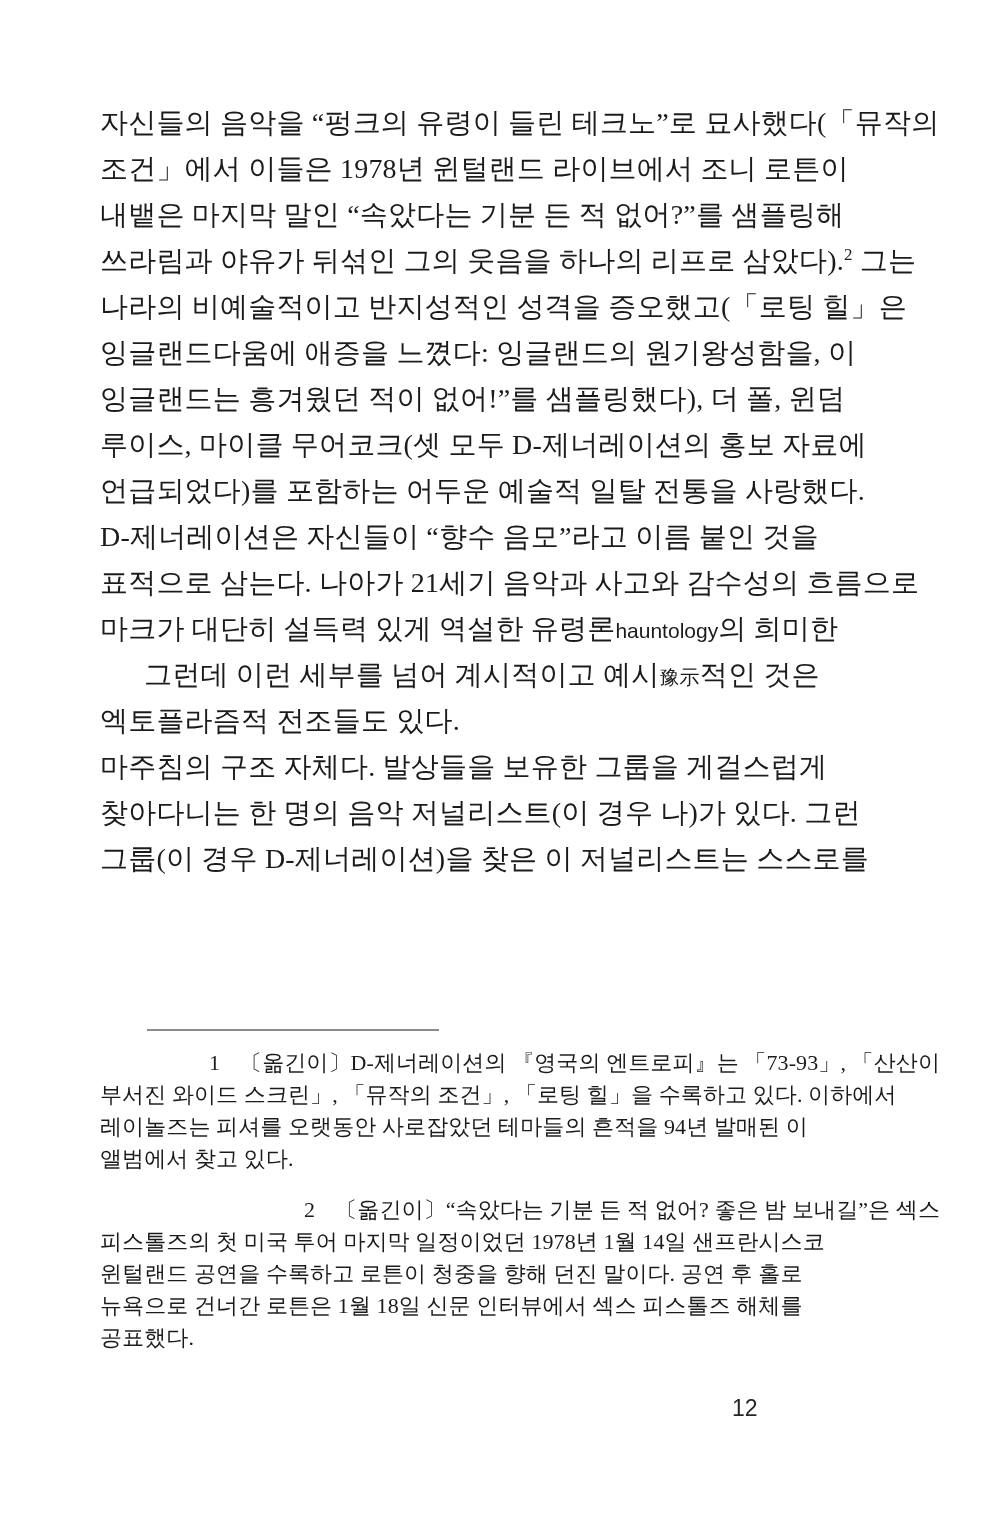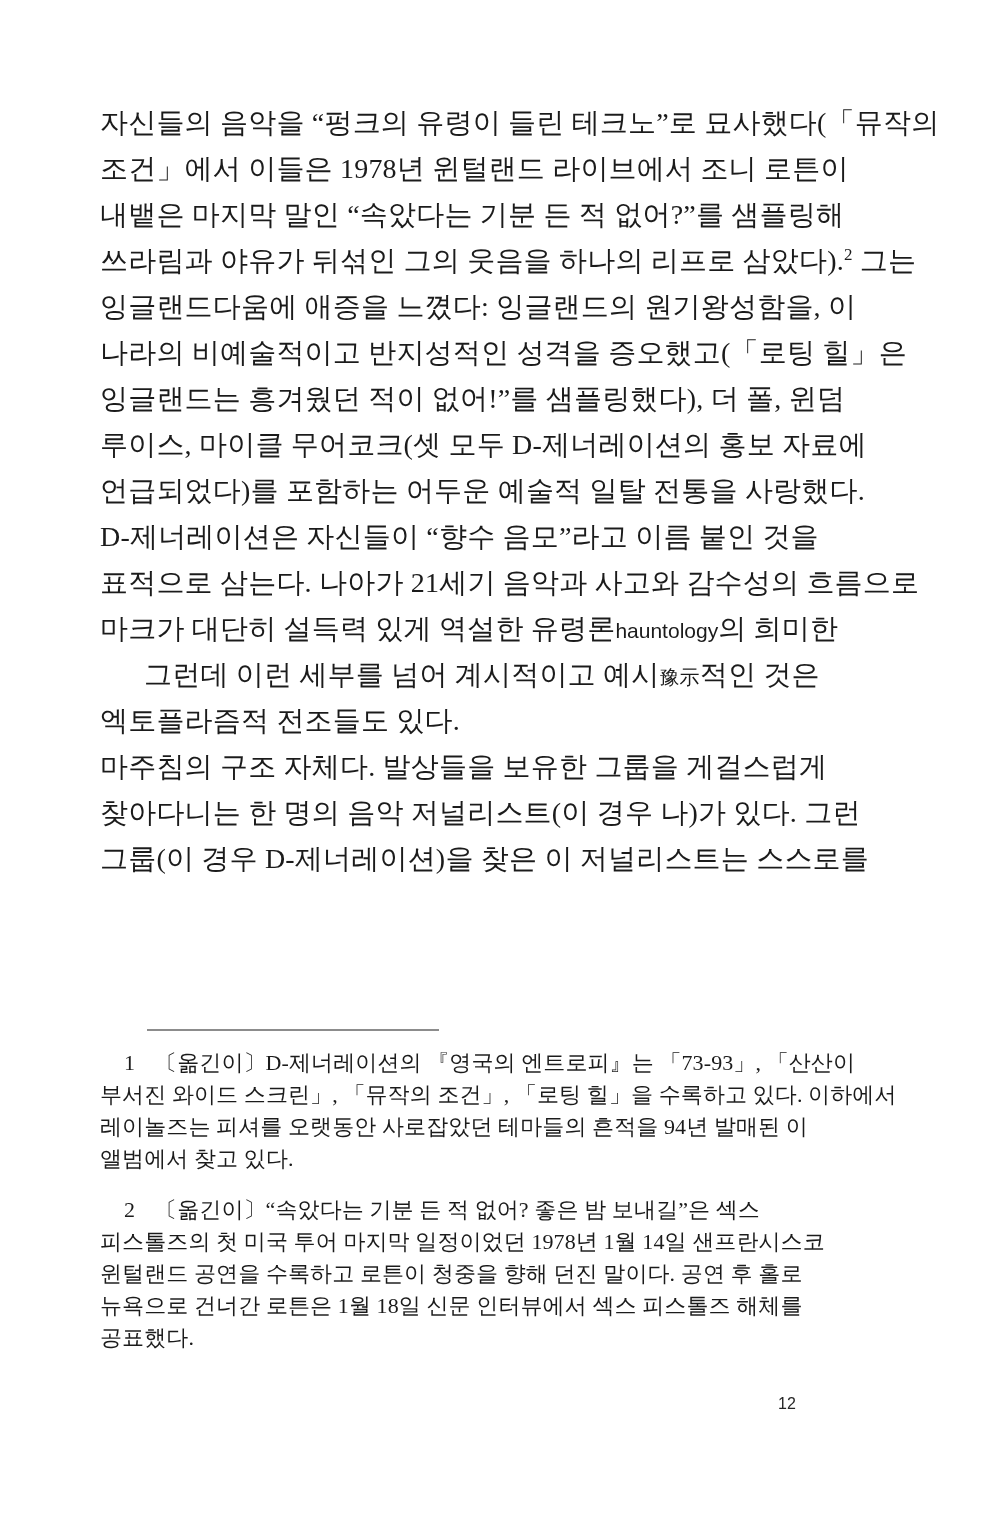--- a/index.html
+++ b/index.html
@@ -44,43 +44,43 @@
   .footnotes {
     position: absolute;
     left: 100px;
     top: 1047px;
     width: 840px;
     font-size: 22px;
     line-height: 32px;
     letter-spacing: 0.1px;
   }
   .fn-line { white-space: nowrap; }
-  .fn-first { padding-left: 24px; }
+  .fn-first { padding-left: 24px; text-align: right; }
   .fn-num { margin-right: 20px; }
   .footnote + .footnote { margin-top: 19px; }
   .page-number {
     position: absolute;
-    left: 778px;
+    left: 732px;
     top: 1395px;
-    font-size: 16px;
+    font-size: 23px;
     color: #262626;
     font-family: "Liberation Sans", "DejaVu Sans", sans-serif;
   }
 </style>
 </head>
 <body>
 
 <div class="page">
   <div class="body-text">
       <div class="line"><span class="seg-n">자신들의 음악을 “펑크의 유령이 들린 테크노”로 묘사했다(「뮤작의</span></div>
       <div class="line"><span class="seg-n">조건」에서 이들은 1978년 윈털랜드 라이브에서 조니 로튼이</span></div>
       <div class="line"><span class="seg-n">내뱉은 마지막 말인 “속았다는 기분 든 적 없어?”를 샘플링해</span></div>
       <div class="line"><span class="seg-n">쓰라림과 야유가 뒤섞인 그의 웃음을 하나의 리프로 삼았다).</span><span class="seg-s">2</span><span class="seg-n"> 그는</span></div>
+      <div class="line"><span class="seg-n">나라의 비예술적이고 반지성적인 성격을 증오했고(「로팅 힐」은</span></div>
       <div class="line"><span class="seg-n">잉글랜드다움에 애증을 느꼈다: 잉글랜드의 원기왕성함을, 이</span></div>
-      <div class="line"><span class="seg-n">나라의 비예술적이고 반지성적인 성격을 증오했고(「로팅 힐」은</span></div>
       <div class="line"><span class="seg-n">잉글랜드는 흥겨웠던 적이 없어!”를 샘플링했다), 더 폴, 윈덤</span></div>
       <div class="line"><span class="seg-n">루이스, 마이클 무어코크(셋 모두 D-제너레이션의 홍보 자료에</span></div>
       <div class="line"><span class="seg-n">언급되었다)를 포함하는 어두운 예술적 일탈 전통을 사랑했다.</span></div>
       <div class="line"><span class="seg-n">D-제너레이션은 자신들이 “향수 음모”라고 이름 붙인 것을</span></div>
       <div class="line"><span class="seg-n">표적으로 삼는다. 나아가 21세기 음악과 사고와 감수성의 흐름으로</span></div>
       <div class="line"><span class="seg-n">마크가 대단히 설득력 있게 역설한 유령론</span><span class="seg-l">hauntology</span><span class="seg-n">의 희미한</span></div>
       <div class="line indent"><span class="seg-n">그런데 이런 세부를 넘어 계시적이고 예시</span><span class="seg-h">豫示</span><span class="seg-n">적인 것은</span></div>
       <div class="line"><span class="seg-n">엑토플라즘적 전조들도 있다.</span></div>
       <div class="line"><span class="seg-n">마주침의 구조 자체다. 발상들을 보유한 그룹을 게걸스럽게</span></div>
       <div class="line"><span class="seg-n">찾아다니는 한 명의 음악 저널리스트(이 경우 나)가 있다. 그런</span></div>

